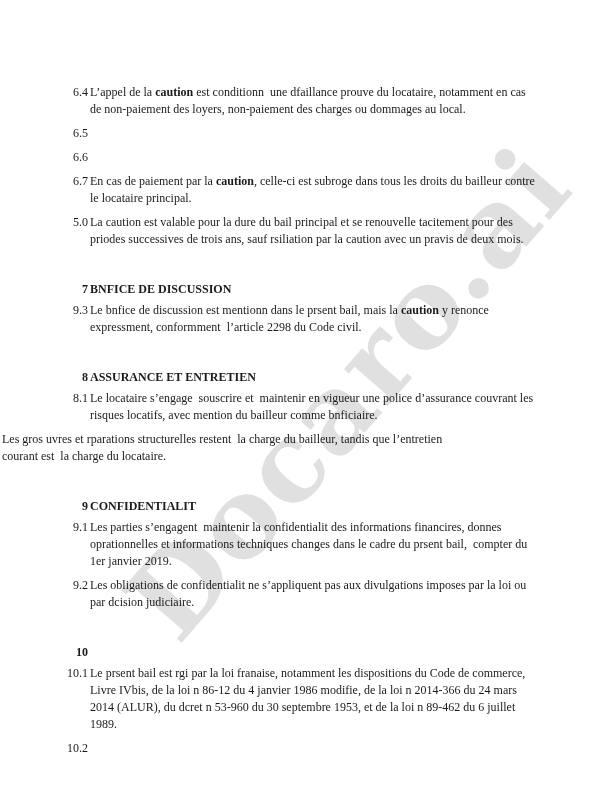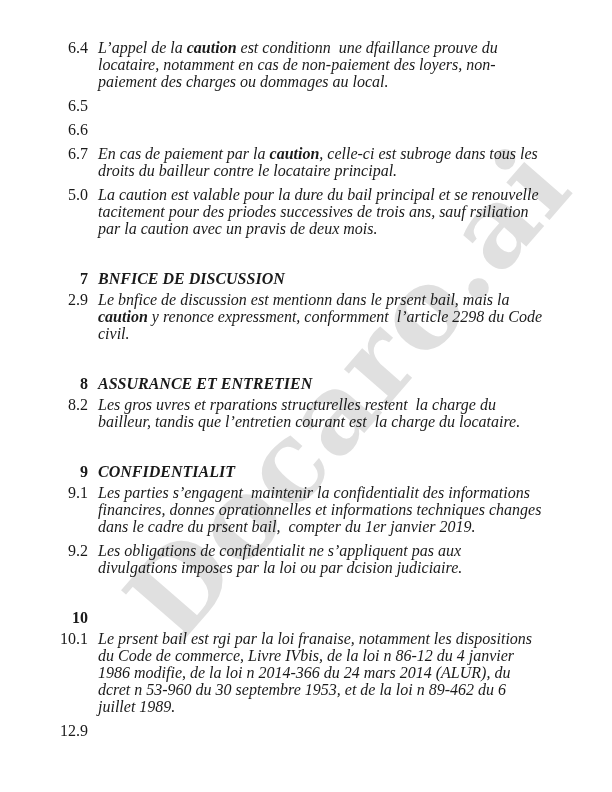--- a/index.html
+++ b/index.html
@@ -19,35 +19,34 @@
     font-weight: bold;
     font-size: 110px;
     letter-spacing: 2px;
     white-space: nowrap;
     z-index: 0;
     user-select: none;
   }
   .content {
     position: relative;
     z-index: 1;
-    padding-top: 39px;
-    font-size: 16px;
+    padding-top: 84px;
+    font-size: 12px;
     line-height: 17px;
   }
   .block { display: flex; margin: 0 0 7px 0; }
   .num {
     flex: none;
     width: 88px;
     text-align: right;
   }
   .txt {
-    margin-left: 10px;
+    margin-left: 2px;
     width: 446px;
     white-space: pre-wrap;
-    font-style: italic;
   }
   .heading { margin-top: 33px; margin-bottom: 4px; font-weight: bold; }
   b { font-weight: bold; }
 </style>
 </head>
 <body>
 
 <div class="watermark" style="color: rgb(224, 224, 224);">Docaro.ai</div>
 
 <div class="content">
@@ -74,32 +73,35 @@
     <span class="num">5.0</span>
     <span class="txt"><span>La caution est valable pour la dure du bail principal et se renouvelle tacitement pour des priodes successives de trois ans, sauf rsiliation par la caution avec un pravis de deux mois.</span></span>
   </div>
 
   <div class="block heading">
     <span class="num">7</span>
     <span class="txt">BNFICE DE DISCUSSION</span>
   </div>
 
   <div class="block item">
-    <span class="num">2.9</span>
+    <span class="num">9.3</span>
     <span class="txt"><span>Le bnfice de discussion est mentionn dans le prsent bail, mais la </span><b>caution</b><span> y renonce expressment, conformment  l’article 2298 du Code civil.</span></span>
   </div>
 
   <div class="block heading">
     <span class="num">8</span>
     <span class="txt">ASSURANCE ET ENTRETIEN</span>
   </div>
 
+  <div class="block item">
+    <span class="num">8.1</span>
+    <span class="txt"><span>Le locataire s’engage  souscrire et  maintenir en vigueur une police d’assurance couvrant les risques locatifs, avec mention du bailleur comme bnficiaire.</span></span>
+  </div>
 
   <div class="block item">
-    <span class="num">8.2</span>
     <span class="txt"><span>Les gros uvres et rparations structurelles restent  la charge du bailleur, tandis que l’entretien courant est  la charge du locataire.</span></span>
   </div>
 
   <div class="block heading">
     <span class="num">9</span>
     <span class="txt">CONFIDENTIALIT</span>
   </div>
 
   <div class="block item">
     <span class="num">9.1</span>
@@ -114,16 +116,16 @@
   <div class="block heading">
     <span class="num">10</span>
   </div>
 
   <div class="block item">
     <span class="num">10.1</span>
     <span class="txt"><span>Le prsent bail est rgi par la loi franaise, notamment les dispositions du Code de commerce, Livre IVbis, de la loi n 86-12 du 4 janvier 1986 modifie, de la loi n 2014-366 du 24 mars 2014 (ALUR), du dcret n 53-960 du 30 septembre 1953, et de la loi n 89-462 du 6 juillet 1989.</span></span>
   </div>
 
   <div class="block item">
-    <span class="num">12.9</span>
+    <span class="num">10.2</span>
   </div>
 
 </div>
 
 </body></html>

